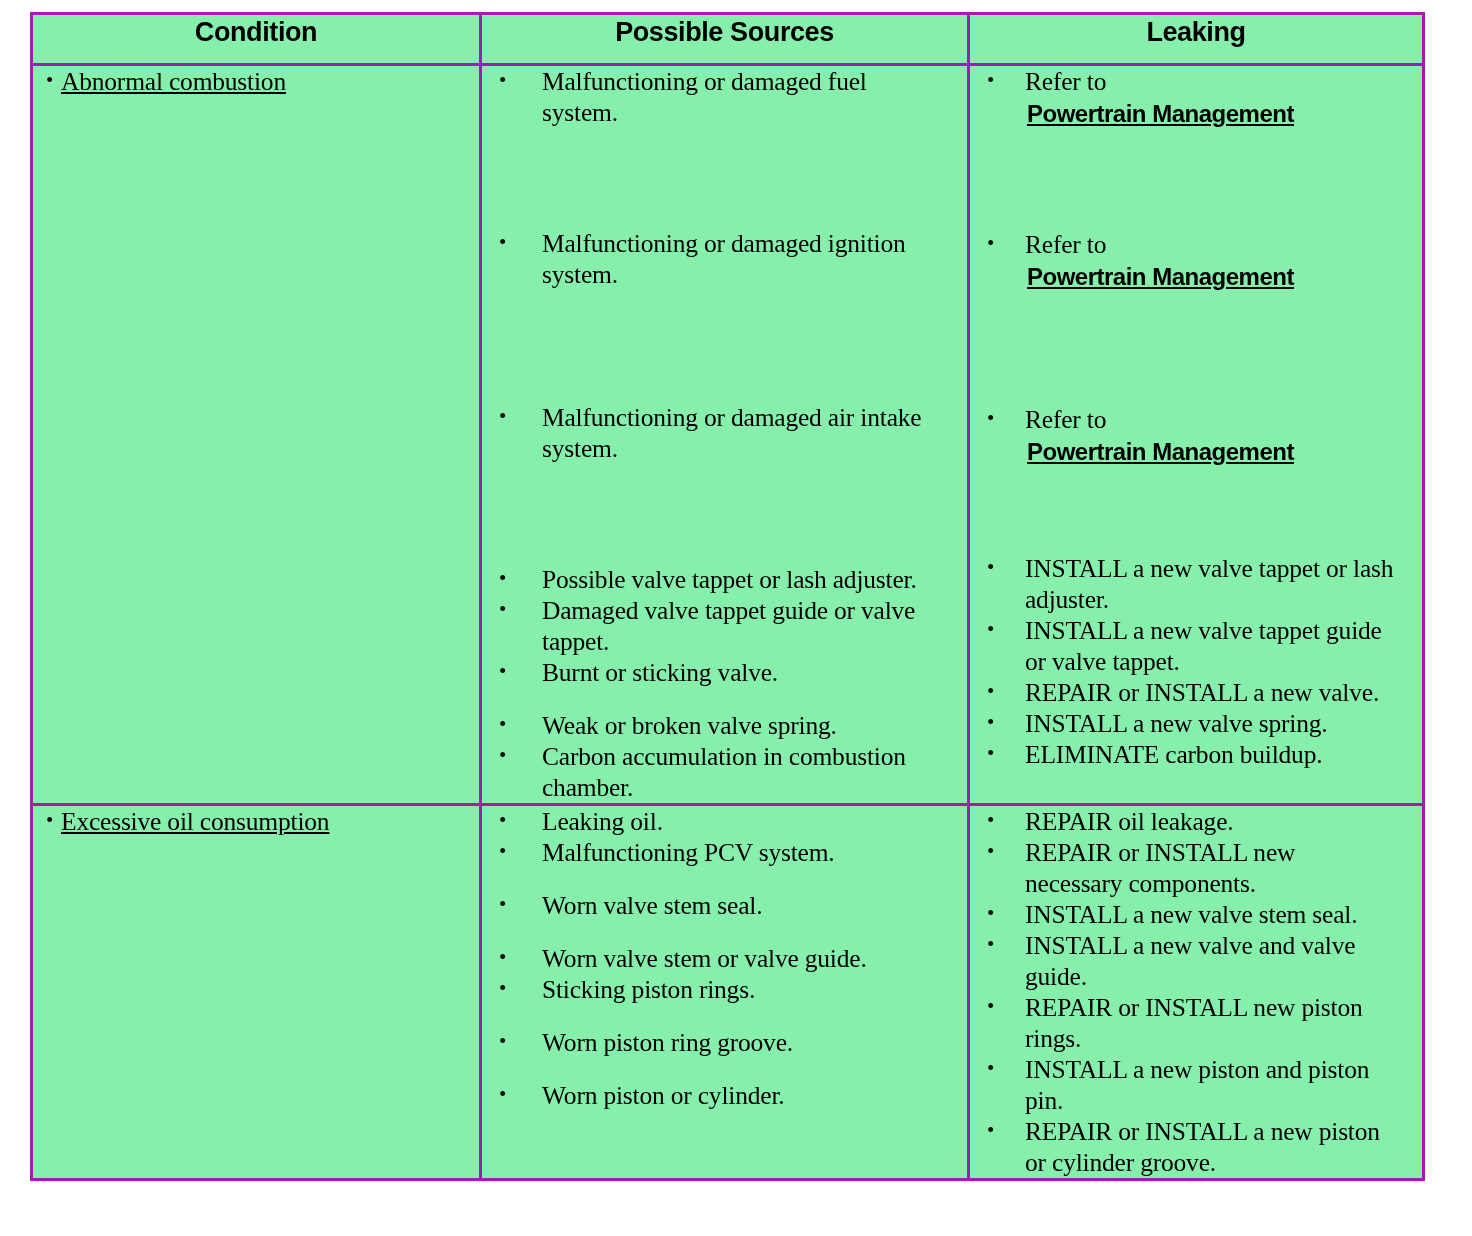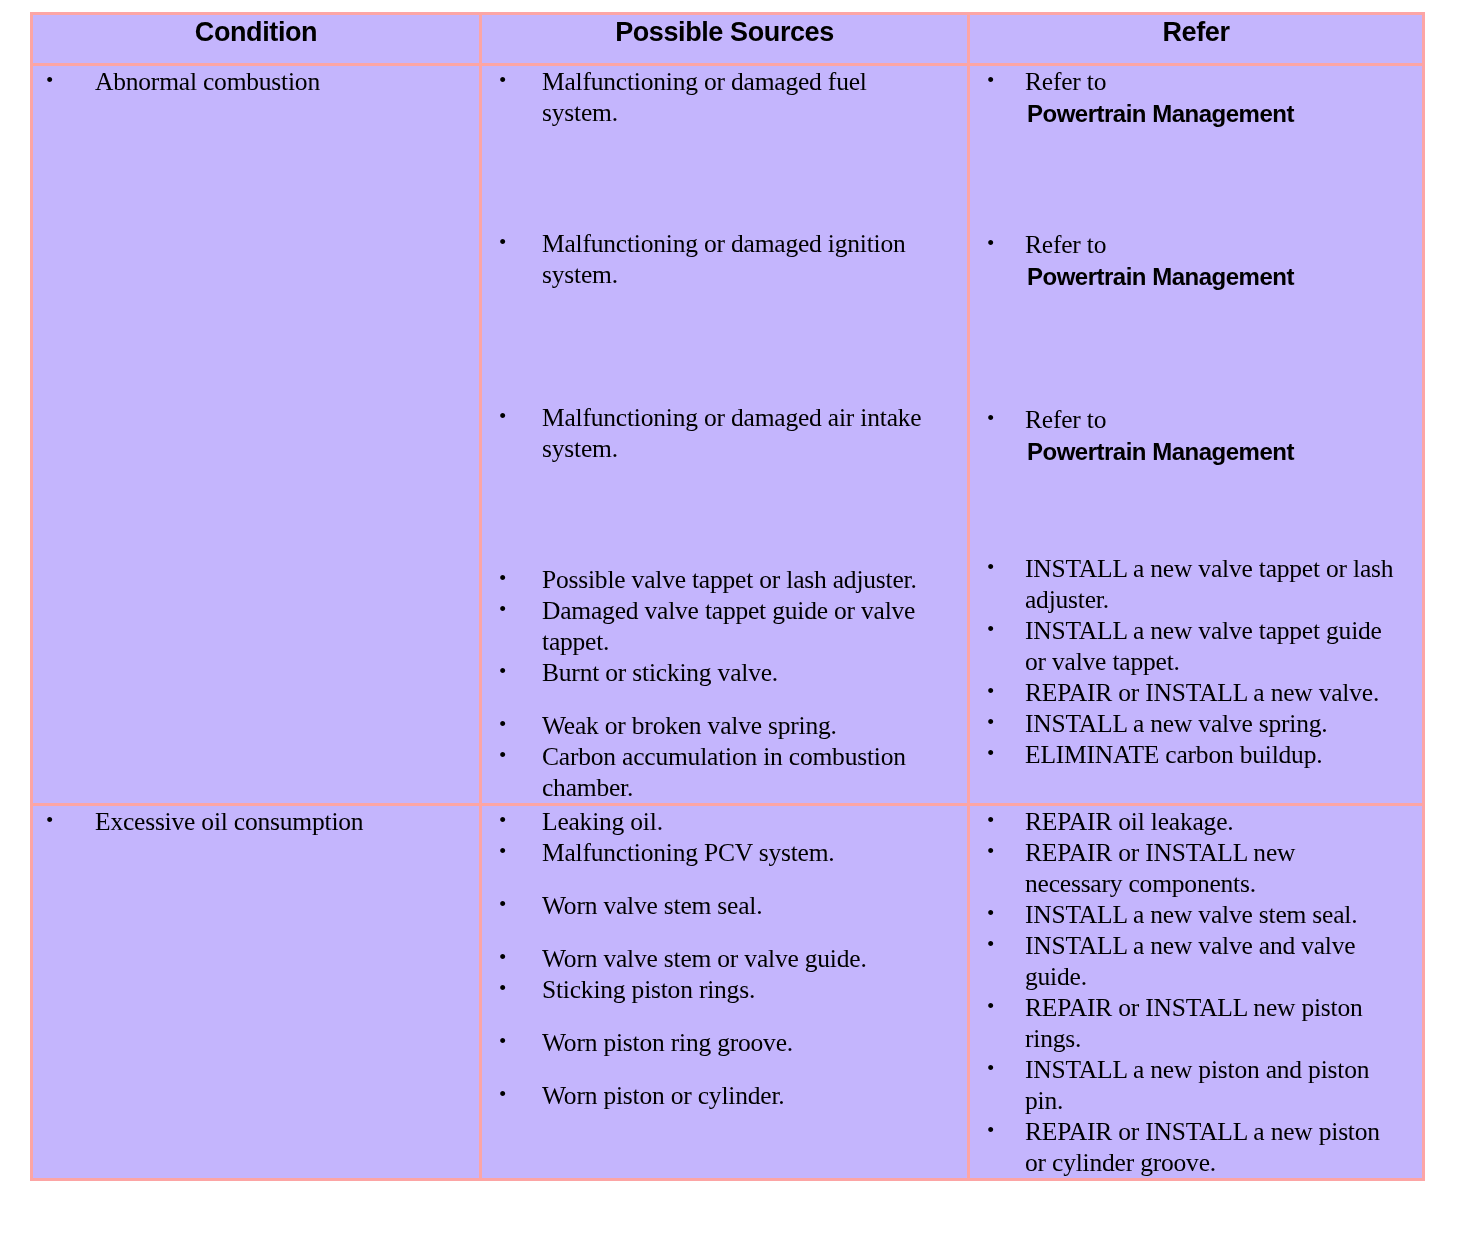--- a/index.html
+++ b/index.html
@@ -32,24 +32,24 @@
     table-layout: fixed;
     background: #fff;
   }
 
   .diag-table col.c-cond   { width: 449px; }
   .diag-table col.c-src    { width: 488px; }
   .diag-table col.c-act    { width: 455px; }
 
   .diag-table th,
   .diag-table td {
-    border: 3px solid #fca5a5;
+    border: 3px solid #a21caf;
     vertical-align: top;
     padding: 0;
-    background: #c4b5fd;
+    background: #86efac;
   }
 
   .diag-table thead th {
     height: 40px;
     text-align: center;
     font-family: "Liberation Sans", "DejaVu Sans", sans-serif;
     font-weight: bold;
     font-size: 27px;
     letter-spacing: -0.4px;
     padding: 2px 0 6px 0;
@@ -73,21 +73,21 @@
     content: "\2022";
     position: absolute;
     left: 16px;
     top: -1px;
     font-size: 21px;
     line-height: 31px;
   }
 
   
   .cond-cell  { padding: 14px 0 8px 0; }
-  .cond-cell .bitem { padding-left: 62px; }
+  .cond-cell .bitem { padding-left: 28px; text-decoration: underline; }
   .cond-cell .bitem::before { left: 13px; }
 
   
   .src-cell   { padding: 14px 0 10px 0; }
   .src-cell .bitem { padding-left: 60px; padding-right: 20px; }
   .src-cell .bitem::before { left: 17px; }
 
   
   .act-cell   { padding: 14px 0 10px 0; }
   .act-cell .bitem { padding-left: 55px; padding-right: 26px; }
@@ -104,38 +104,39 @@
   .pwm {
     font-family: "Liberation Sans", "DejaVu Sans", sans-serif;
     font-weight: bold;
     font-size: 24px;
     letter-spacing: -0.5px;
   }
   .pwm-line {
     display: block;
     margin-left: 2px;
     margin-top: 1px;
+    text-decoration: underline;
   }
 </style>
 </head>
 <body>
 
 <div id="page">
 
   <table class="diag-table">
     <colgroup>
       <col class="c-cond">
       <col class="c-src">
       <col class="c-act">
     </colgroup>
     <thead>
       <tr>
         <th>Condition</th>
         <th>Possible Sources</th>
-        <th>Refer</th>
+        <th>Leaking</th>
       </tr>
     </thead>
     <tbody>
 
     <tr>
           <td class="cond-cell">
             <ul class="blist">
               <li class="bitem gap-0"><span>Abnormal combustion</span></li>
             </ul>
           </td>

